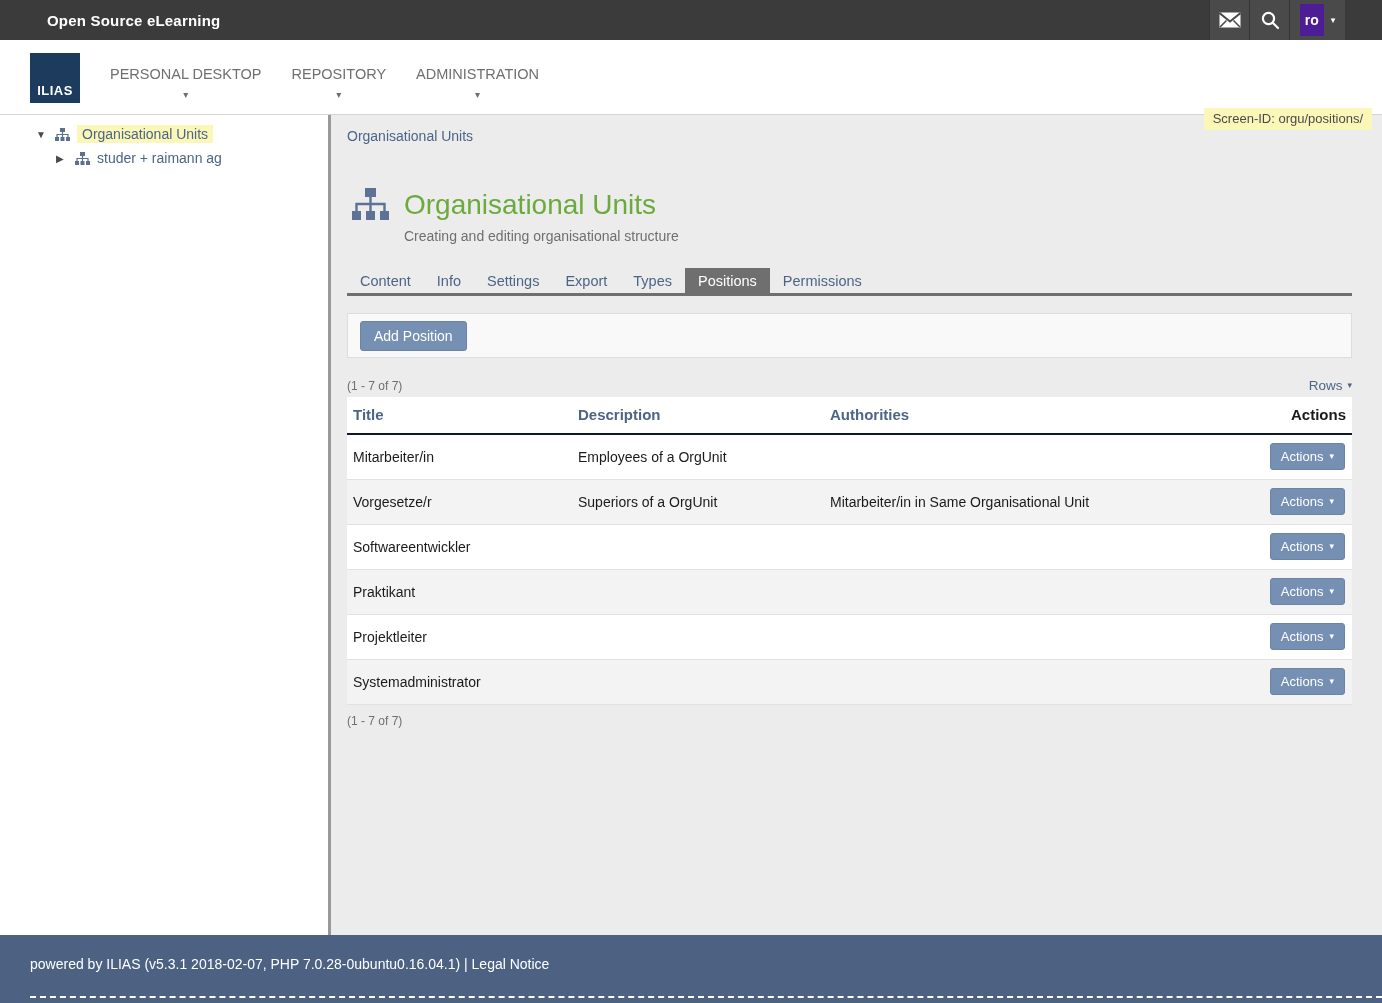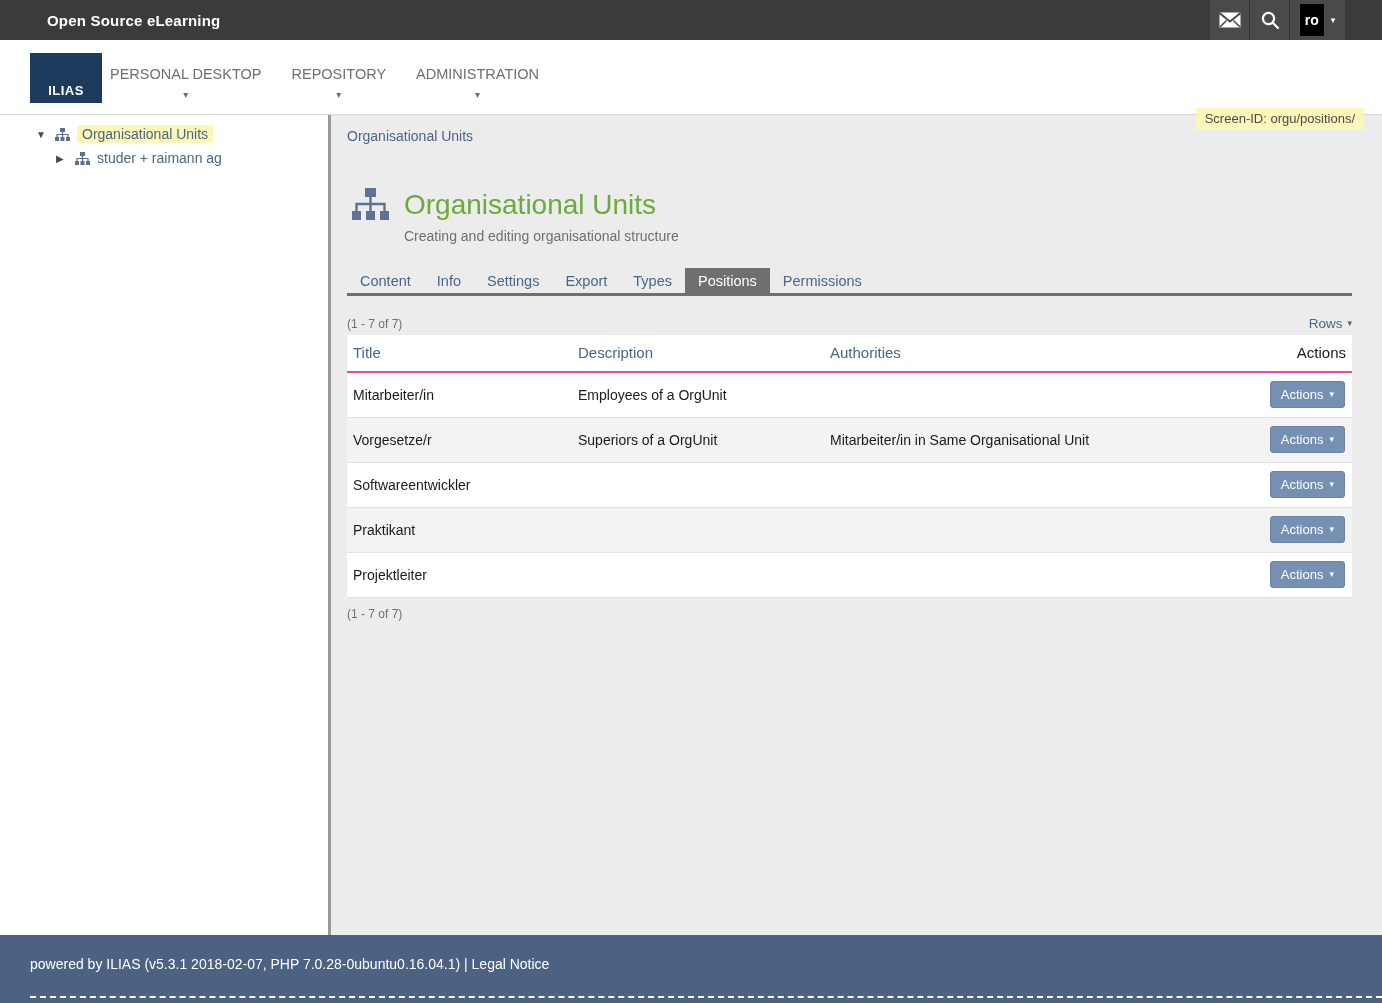--- a/index.html
+++ b/index.html
@@ -8,35 +8,35 @@
     position:relative; font-family:"Liberation Sans", sans-serif;
     background:#ececec; overflow:hidden;
   }
 
   
   .topbar { position:absolute; top:0; left:0; right:0; height:40px; background:#3b3b3b; display:flex; align-items:center; z-index:4; }
   .topbar-title { margin-left:47px; color:#fff; font-weight:bold; font-size:15px; letter-spacing:0.2px; }
   .topbar-right { position:absolute; right:37px; top:0; height:40px; display:flex; }
   .top-cell { width:40px; height:40px; background:#4a4a4a; border-left:1px solid #353535; display:flex; align-items:center; justify-content:center; cursor:pointer; }
   .top-cell.avatar-cell { width:56px; gap:7px; }
-  .avatar { width:24px; height:32px; background:#000000; color:#fff; font-weight:bold; font-size:14px; display:flex; align-items:center; justify-content:center; }
+  .avatar { width:24px; height:32px; background:#4c1d95; color:#fff; font-weight:bold; font-size:14px; display:flex; align-items:center; justify-content:center; }
   .caret { font-size:9px; line-height:1; }
   .caret.white { color:#fff; }
   .caret.gray { color:#6f6f6f; font-size:10px; }
   .caret.blue { color:#4c6586; }
 
   
   .header { position:absolute; top:40px; left:0; right:0; height:75px; background:#fff; border-bottom:1px solid #d6d6d6; z-index:3; }
-  .logo { position:absolute; left:30px; top:13px; width:72px; height:50px; background:#1d3c5d; color:#fff;
+  .logo { position:absolute; left:30px; top:13px; width:50px; height:50px; background:#1d3c5d; color:#fff;
           display:flex; align-items:flex-end; justify-content:center; font-size:13px; font-weight:bold;
           letter-spacing:0.5px; padding-bottom:5px; cursor:pointer; }
   .nav { position:absolute; left:110px; bottom:14px; display:flex; gap:30px; }
   .nav-item { color:#6f6f6f; font-size:14.5px; display:flex; align-items:center; gap:8px; cursor:pointer; white-space:nowrap;flex-direction:column; }
 
-  .screen-id { position:absolute; top:108px; right:18px; background:#fbf7b8; color:#4a4a4a; font-size:13px; padding:3px 9px 4px; z-index:6; }
+  .screen-id { position:absolute; top:108px; right:10px; background:#fbf7b8; color:#4a4a4a; font-size:13px; padding:3px 9px 4px; z-index:6; }
 
   
   .main { position:absolute; top:115px; left:0; right:0; bottom:68px; display:flex; }
   .tree { width:328px; background:#fff; padding-top:10px; }
   .tree-row { display:flex; align-items:center; gap:7px; font-size:14px; color:#4c6586; margin-bottom:7px; }
   .tree-row.root { padding-left:36px; }
   .tree-row.child { padding-left:56px; }
   .tree-caret { color:#4a4a4a; font-size:10px; width:12px; cursor:pointer; flex:none; }
   .tree-label { cursor:pointer; }
   .tree-label.highlight { background:#fbf7b8; padding:1px 5px; }
@@ -56,21 +56,21 @@
 
   .toolbar { margin-top:17px; background:#f9f9f9; border:1px solid #ddd; height:45px; display:flex; align-items:center; padding-left:12px; }
   .btn { background:#7690b3; color:#fff; border:1px solid #6b84a6; border-radius:3px; font-size:14px; padding:6px 13px; font-family:inherit; cursor:pointer; }
   .btn-sm { font-size:13px; padding:5px 10px; display:inline-flex; align-items:center; gap:6px; }
 
   .list-meta { margin-top:20px; display:flex; justify-content:space-between; align-items:center; }
   .range { font-size:12px; color:#6f6f6f; }
   .rows-dd { font-size:13.5px; color:#4c6586; cursor:pointer; display:flex; align-items:center; gap:5px; }
 
   table.positions { width:100%; border-collapse:collapse; margin-top:4px; background:#fff; }
-  table.positions th { text-align:left; font-weight:normal; font-size:15px; color:#4c6586; padding:9px 6px 10px; border-bottom:2px solid #ec4899; background:#fff; cursor:pointer; }
+  table.positions th { text-align:left; font-weight:bold; font-size:15px; color:#4c6586; padding:9px 6px 10px; border-bottom:2px solid #0f172a; background:#fff; cursor:pointer; }
   table.positions th.action { text-align:right; color:#1a1a1a; cursor:default; }
   table.positions col.c-title { width:225px; }
   table.positions col.c-desc  { width:252px; }
   table.positions col.c-action{ width:90px; }
   table.positions tbody tr { height:45px; border-bottom:1px solid #e2e2e2; }
   table.positions tbody tr:nth-child(even) { background:#f3f3f3; }
   table.positions td { font-size:14px; color:#1a1a1a; padding:0 6px; }
   table.positions td.action { text-align:right; padding-right:7px; }
 
   .bottom-range { margin-top:9px; font-size:12px; color:#6f6f6f; }
@@ -197,20 +197,23 @@
     <div class="tabbar">
       <div class="tab">Content</div>
       <div class="tab">Info</div>
       <div class="tab">Settings</div>
       <div class="tab">Export</div>
       <div class="tab">Types</div>
       <div class="tab active">Positions</div>
       <div class="tab">Permissions</div>
     </div>
 
+    <div class="toolbar">
+      <button class="btn">Add Position</button>
+    </div>
 
     <div class="list-meta">
       <span class="range">(1 - 7 of 7)</span>
       <span class="rows-dd">
         <span>Rows</span>
         <span class="caret blue">▾</span>
       </span>
     </div>
 
     <table class="positions">
@@ -267,20 +270,29 @@
         </tr>
         <tr>
           <td>Projektleiter</td>
           <td></td>
           <td></td>
           <td class="action"><button class="btn btn-sm">
                 <span>Actions</span>
                 <span class="caret white">▾</span>
               </button></td>
         </tr>
+        <tr>
+          <td>Systemadministrator</td>
+          <td></td>
+          <td></td>
+          <td class="action"><button class="btn btn-sm">
+                <span>Actions</span>
+                <span class="caret white">▾</span>
+              </button></td>
+        </tr>
       </tbody>
     </table>
 
     <div class="bottom-range">(1 - 7 of 7)</div>
 
   </div>
 </div>
 
 <div class="footer">
   <div class="footer-text">

